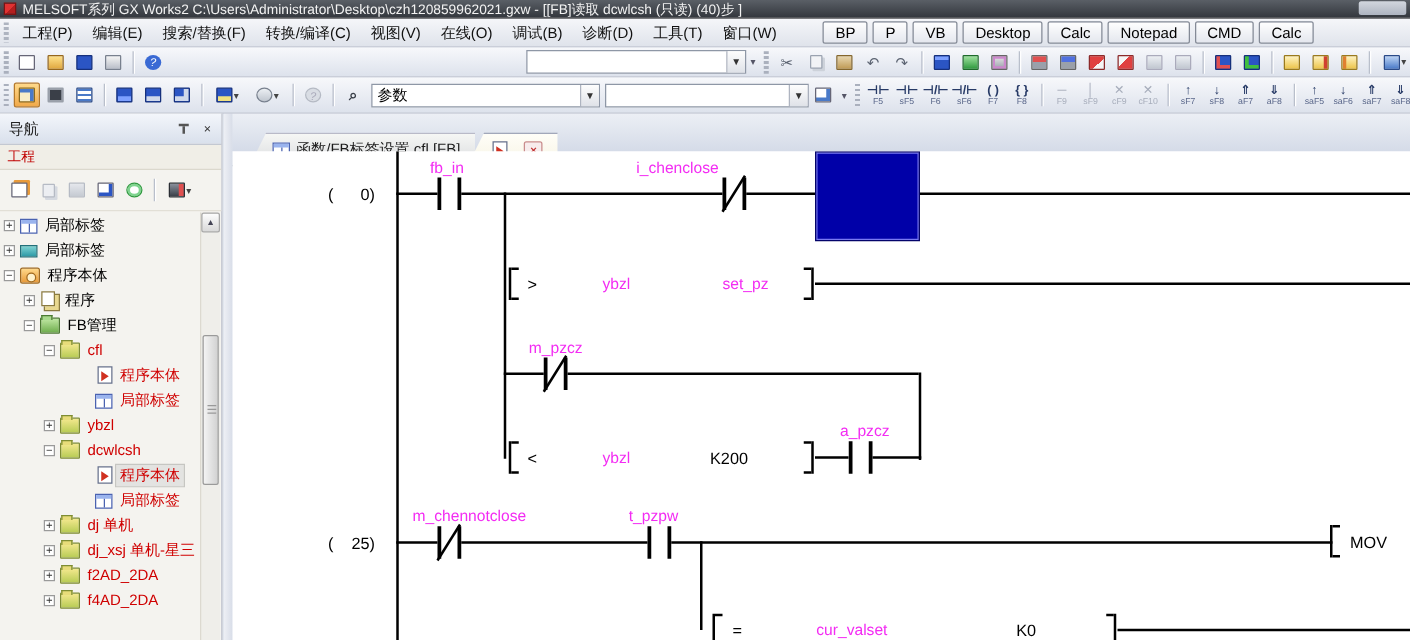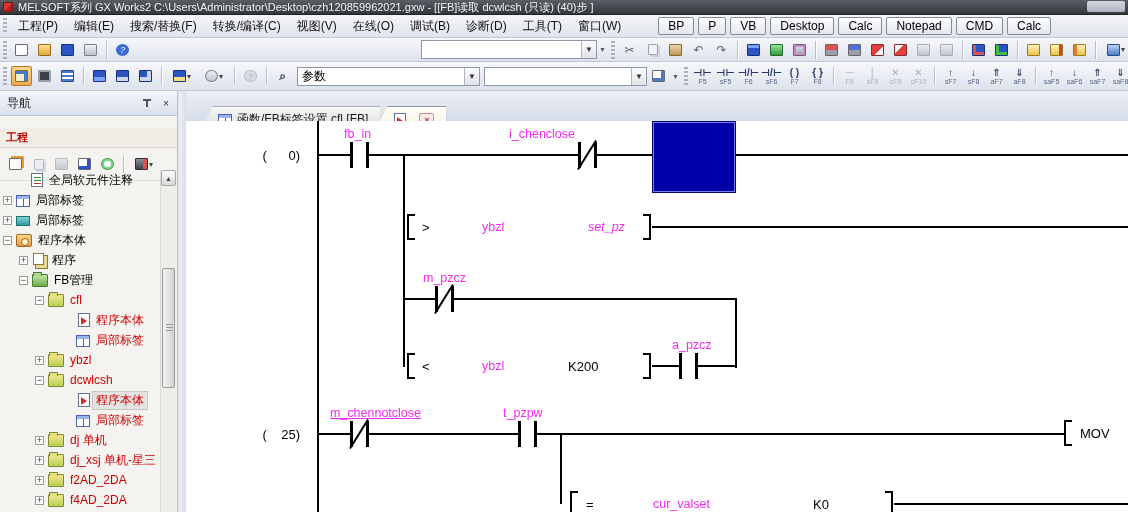--- a/index.html
+++ b/index.html
@@ -54,21 +54,21 @@
   #main{position:absolute;left:0;top:91px;width:1128px;height:421px;}
   #nav{position:absolute;left:0;top:0;width:178px;height:421px;background:#f4f3ef;border-right:1px solid #b9bfcb;}
   #navhdr{height:25px;background:linear-gradient(#f3f6fb,#d9e0ec);border-bottom:1px solid #c3c8d2;
     display:flex;align-items:center;font-size:12px;color:#222;padding-left:7px;}
   #navhdr .sp{flex:1;}
   .pin{width:12px;height:12px;position:relative;margin-right:6px;}
   .pin:before{content:"";position:absolute;left:2px;top:2px;width:8px;height:2px;background:#555;}
   .pin:after{content:"";position:absolute;left:5px;top:4px;width:2px;height:6px;background:#555;}
   .xbtn{width:14px;height:13px;margin-right:4px;text-align:center;font-size:10px;line-height:13px;color:#333;}
   #navsec{height:20px;background:#f0eee7;border-bottom:1px solid #dbd8cd;display:flex;align-items:center;
-    padding-left:6px;font-size:11px;font-weight:bold;color:#c00000;margin-top:12px;}
+    padding-left:6px;font-size:11px;font-weight:normal;color:#c00000;}
   #navtools{height:33px;display:flex;align-items:center;border-bottom:1px solid #e2dfd6;padding-left:4px;background:#f4f3ef;}
 
   
   #tree{position:absolute;left:0;top:79px;width:160px;bottom:0;overflow:hidden;font-size:12px;}
   .trow{height:20px;display:flex;align-items:center;white-space:nowrap;overflow:hidden;}
   .exp{width:9px;height:9px;flex:none;border:1px solid #9a9a9a;background:#fff;color:#333;
     font-size:9px;line-height:7px;text-align:center;margin-right:4px;}
   .exp.none{visibility:hidden;}
   .tlbl{color:#000;padding:0 3px;}
   .tlbl.red{color:#cf0000;}
@@ -420,25 +420,20 @@
             <i class="cg" style="background:#fff;border:1px solid #2f9a3f;border-radius:50%;box-shadow:inset 0 0 0 2px #7fd48f;"></i>
           </span>
         <span class="vsep"></span>
         <span class="tbtn" style="width:30px;">
             <i class="cg" style="background:linear-gradient(#8a909c,#3a3f48);border:1px solid #2a2e34;box-shadow:inset -4px 0 0 #e05050;"></i>
             <span class="dd">▾</span>
           </span>
       </div>
 
       <div id="tree">
-        <div class="trow" style="padding-left:16px;">
-            <span class="exp none"></span>
-            <span class="ic ic-page ic-cmt"></span>
-            <span class="tlbl">全局软元件注释</span>
-          </div>
         <div class="trow" style="padding-left:3px;">
             <span class="exp">+</span>
             <span class="ic ic-grid"></span>
             <span class="tlbl">局部标签</span>
           </div>
         <div class="trow" style="padding-left:3px;">
             <span class="exp">+</span>
             <span class="ic ic-set"></span>
             <span class="tlbl">局部标签</span>
           </div>
@@ -549,21 +544,21 @@
         <div class="ct" style="left:392px;top:21px;">
             <span class="sl"></span>
           </div>
         <div id="blueblock"></div>
 
         <div class="vl" style="left:217px;top:33px;height:213px;"></div>
 
         <div class="lb" style="left:221px;top:93px;"></div>
         <div class="blk" style="left:236px;top:99px;">&gt;</div>
         <div class="lab" style="left:296px;top:99px;">ybzl</div>
-        <div class="lab" style="left:402px;top:99px;font-style:italic;">set_pz</div>
+        <div class="lab" style="left:392px;top:99px;">set_pz</div>
         <div class="rb" style="left:458px;top:93px;"></div>
         <div class="hl" style="left:466px;top:105px;width:476px;"></div>
 
         <div class="hl" style="left:217px;top:177px;width:332px;"></div>
         <div class="lab" style="left:237px;top:150px;">m_pzcz</div>
         <div class="ct" style="left:249px;top:165px;">
             <span class="sl"></span>
           </div>
         <div class="vl" style="left:549px;top:177px;height:70px;"></div>
 
@@ -571,21 +566,21 @@
         <div class="blk" style="left:236px;top:238px;">&lt;</div>
         <div class="lab" style="left:296px;top:238px;">ybzl</div>
         <div class="blk" style="left:382px;top:238px;">K200</div>
         <div class="rb" style="left:458px;top:232px;"></div>
         <div class="hl" style="left:466px;top:244px;width:27px;"></div>
         <div class="lab" style="left:486px;top:217px;">a_pzcz</div>
         <div class="ct" style="left:493px;top:232px;"></div>
         <div class="hl" style="left:512px;top:244px;width:39px;"></div>
 
         <div class="hl" style="left:131px;top:312px;width:749px;"></div>
-        <div class="lab" style="left:144px;top:285px;text-decoration:underline;">m_chennotclose</div>
+        <div class="lab" style="left:144px;top:285px;">m_chennotclose</div>
         <div class="ct" style="left:164px;top:300px;">
             <span class="sl"></span>
           </div>
         <div class="lab" style="left:317px;top:285px;">t_pzpw</div>
         <div class="ct" style="left:332px;top:300px;"></div>
         <div class="vl" style="left:374px;top:312px;height:71px;"></div>
         <div class="lb" style="left:878px;top:299px;"></div>
         <div class="blk" style="left:894px;top:305px;">MOV</div>
 
         <div class="lb" style="left:384px;top:370px;"></div>

